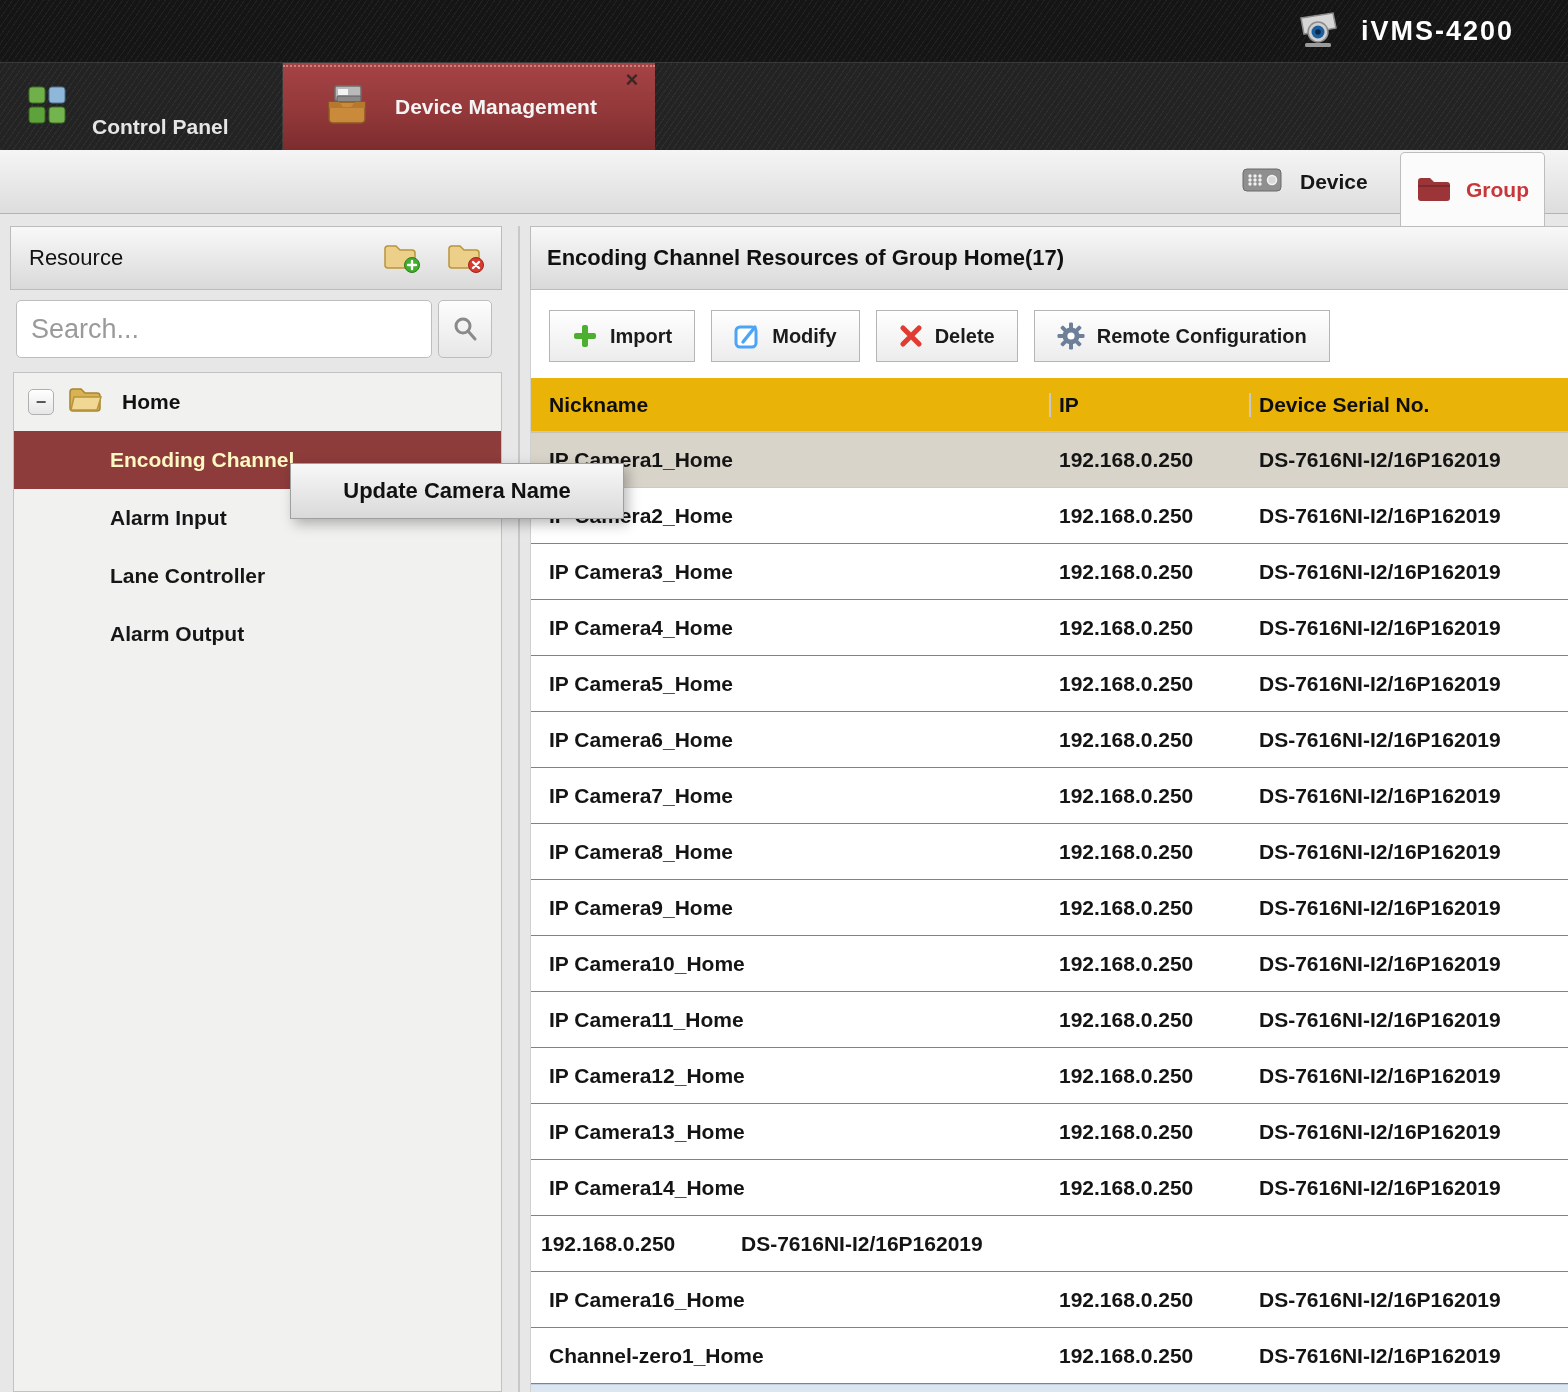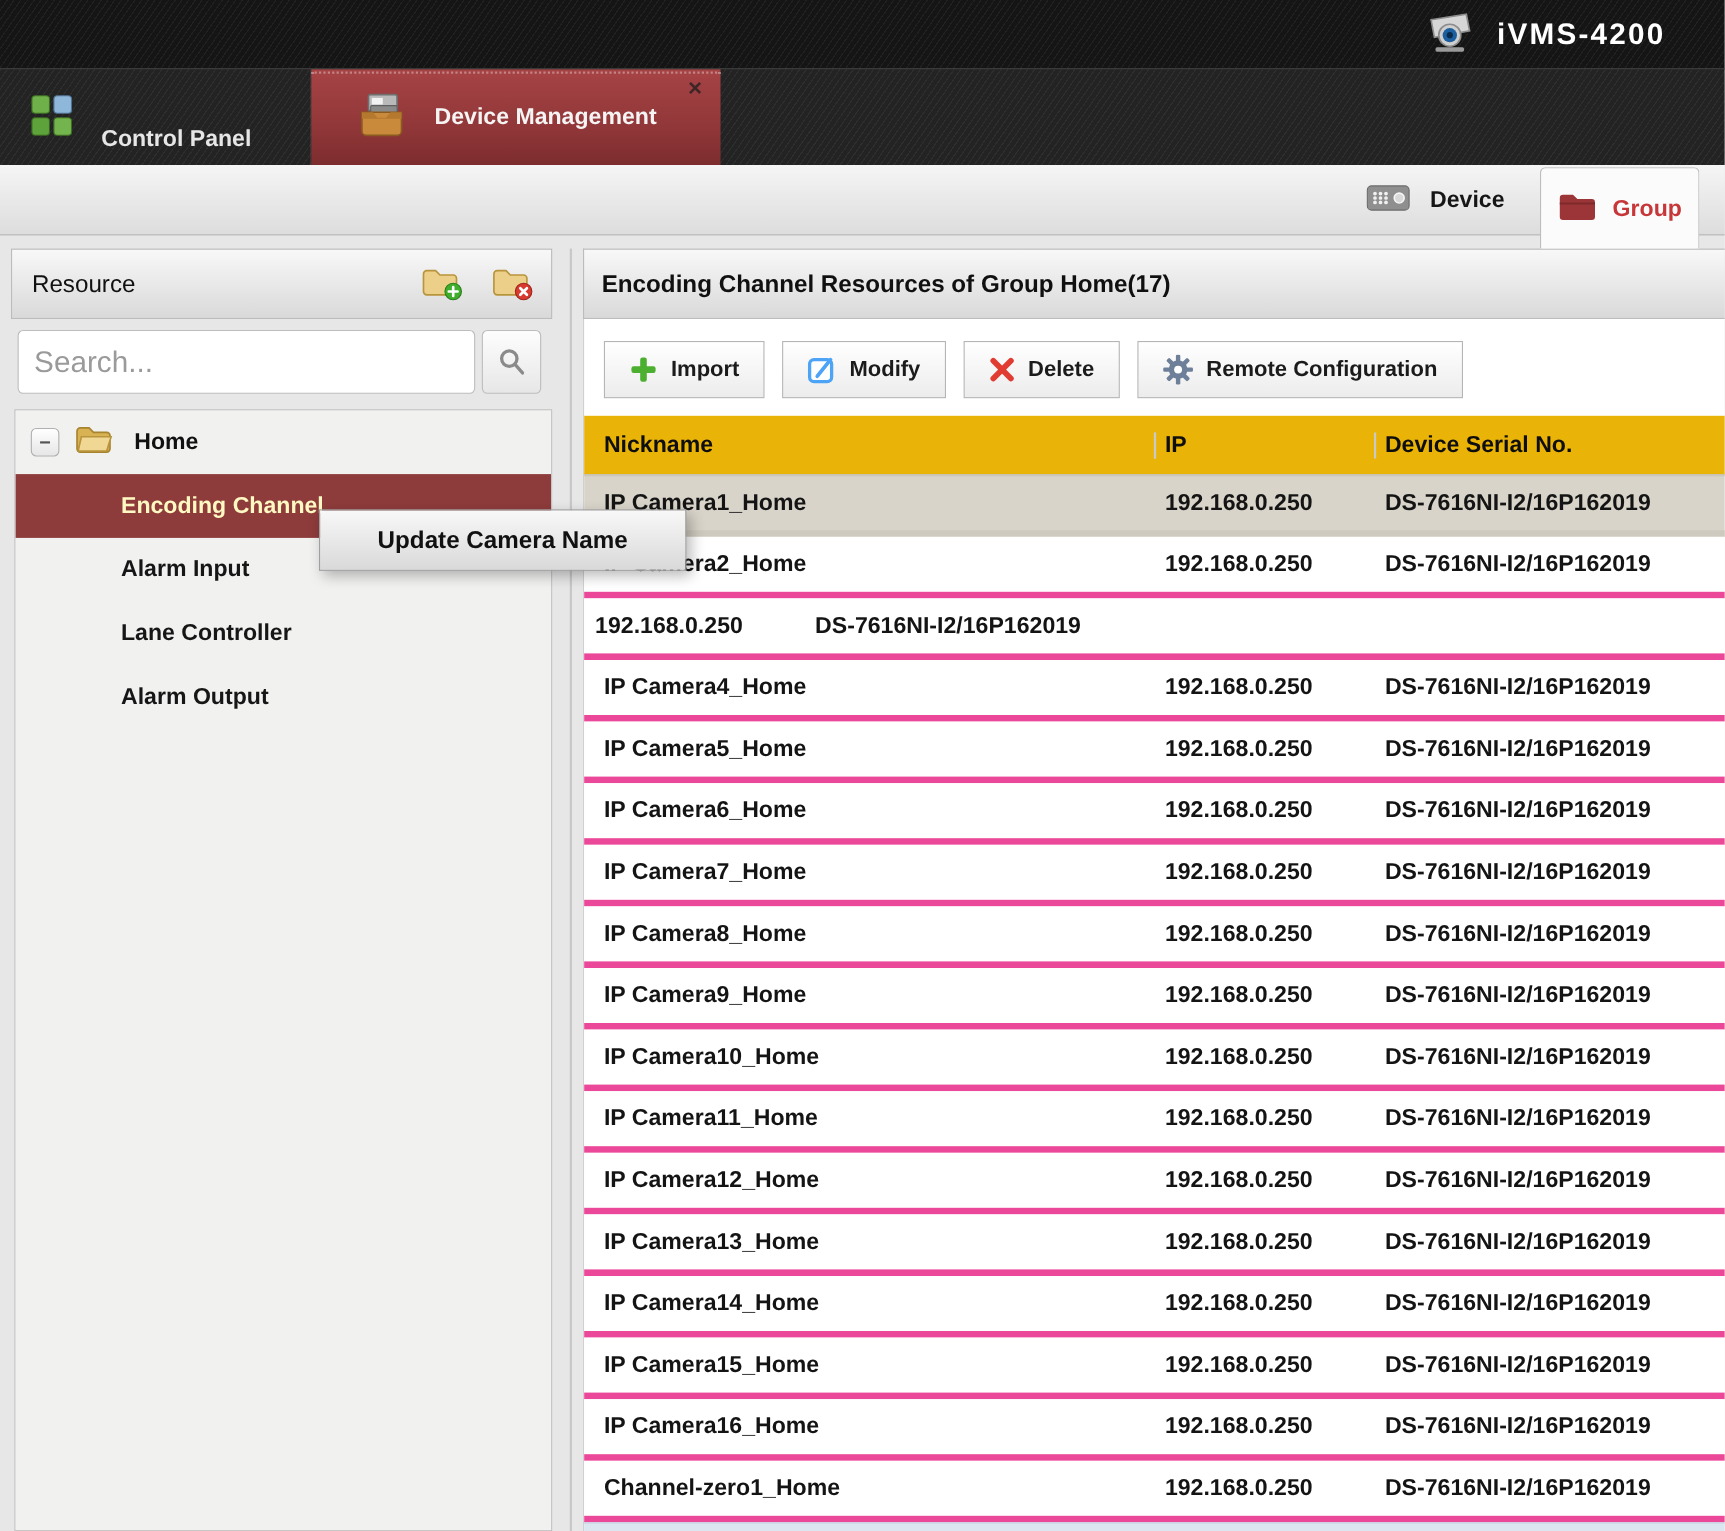--- a/index.html
+++ b/index.html
@@ -136,21 +136,21 @@
     display:flex; align-items:center; font-size:21px; font-weight:bold; color:#0e0e0e;
   }
   .col-nick { width:518px; padding-left:18px; }
   .col-ip { width:200px; display:flex; align-items:center; }
   .col-serial { flex:1; display:flex; align-items:center; overflow:hidden; }
   .col-pipe { display:inline-block; width:2px; height:24px; background:#c9c9c9; margin-right:8px; }
   .table-rows { position:absolute; left:0; top:142px; width:1038px; }
   .trow {
     height:56px; display:flex; align-items:center;
     font-size:21px; font-weight:600; color:#141414;
-    background:#fff; border-bottom:6px solid #ec4899; cursor:pointer;
+    background:#fff; border-bottom:1px solid #ec4899; cursor:pointer;
   }
   .trow.selected { background:#d9d4ca; border-top:1px solid #c8c3b9; border-bottom-color:#cfcabf; }
   .cell-nick { width:518px; padding-left:18px; white-space:nowrap; overflow:hidden; }
   .cell-ip { width:200px; padding-left:10px; white-space:nowrap; }
   .cell-serial { flex:1; padding-left:10px; white-space:nowrap; overflow:hidden; }
   .bottom-strip {
     position:absolute; left:0; top:1094px; width:1038px; height:8px;
     background:#dce6f1; border-top:1px solid #c2cfdf;
   }
   .splitter {
@@ -355,20 +355,21 @@
     <div class="cell-nick">IP Camera1_Home</div>
     <div class="cell-ip">192.168.0.250</div>
     <div class="cell-serial">DS-7616NI-I2/16P162019</div>
   </div>
       <div class="trow">
     <div class="cell-nick">IP Camera2_Home</div>
     <div class="cell-ip">192.168.0.250</div>
     <div class="cell-serial">DS-7616NI-I2/16P162019</div>
   </div>
       <div class="trow">
+    <div class="cell-nick">IP Camera3_Home</div>
     <div class="cell-ip">192.168.0.250</div>
     <div class="cell-serial">DS-7616NI-I2/16P162019</div>
   </div>
       <div class="trow">
     <div class="cell-nick">IP Camera4_Home</div>
     <div class="cell-ip">192.168.0.250</div>
     <div class="cell-serial">DS-7616NI-I2/16P162019</div>
   </div>
       <div class="trow">
     <div class="cell-nick">IP Camera5_Home</div>
@@ -414,21 +415,20 @@
     <div class="cell-nick">IP Camera13_Home</div>
     <div class="cell-ip">192.168.0.250</div>
     <div class="cell-serial">DS-7616NI-I2/16P162019</div>
   </div>
       <div class="trow">
     <div class="cell-nick">IP Camera14_Home</div>
     <div class="cell-ip">192.168.0.250</div>
     <div class="cell-serial">DS-7616NI-I2/16P162019</div>
   </div>
       <div class="trow">
-    <div class="cell-nick">IP Camera15_Home</div>
     <div class="cell-ip">192.168.0.250</div>
     <div class="cell-serial">DS-7616NI-I2/16P162019</div>
   </div>
       <div class="trow">
     <div class="cell-nick">IP Camera16_Home</div>
     <div class="cell-ip">192.168.0.250</div>
     <div class="cell-serial">DS-7616NI-I2/16P162019</div>
   </div>
       <div class="trow">
     <div class="cell-nick">Channel-zero1_Home</div>

